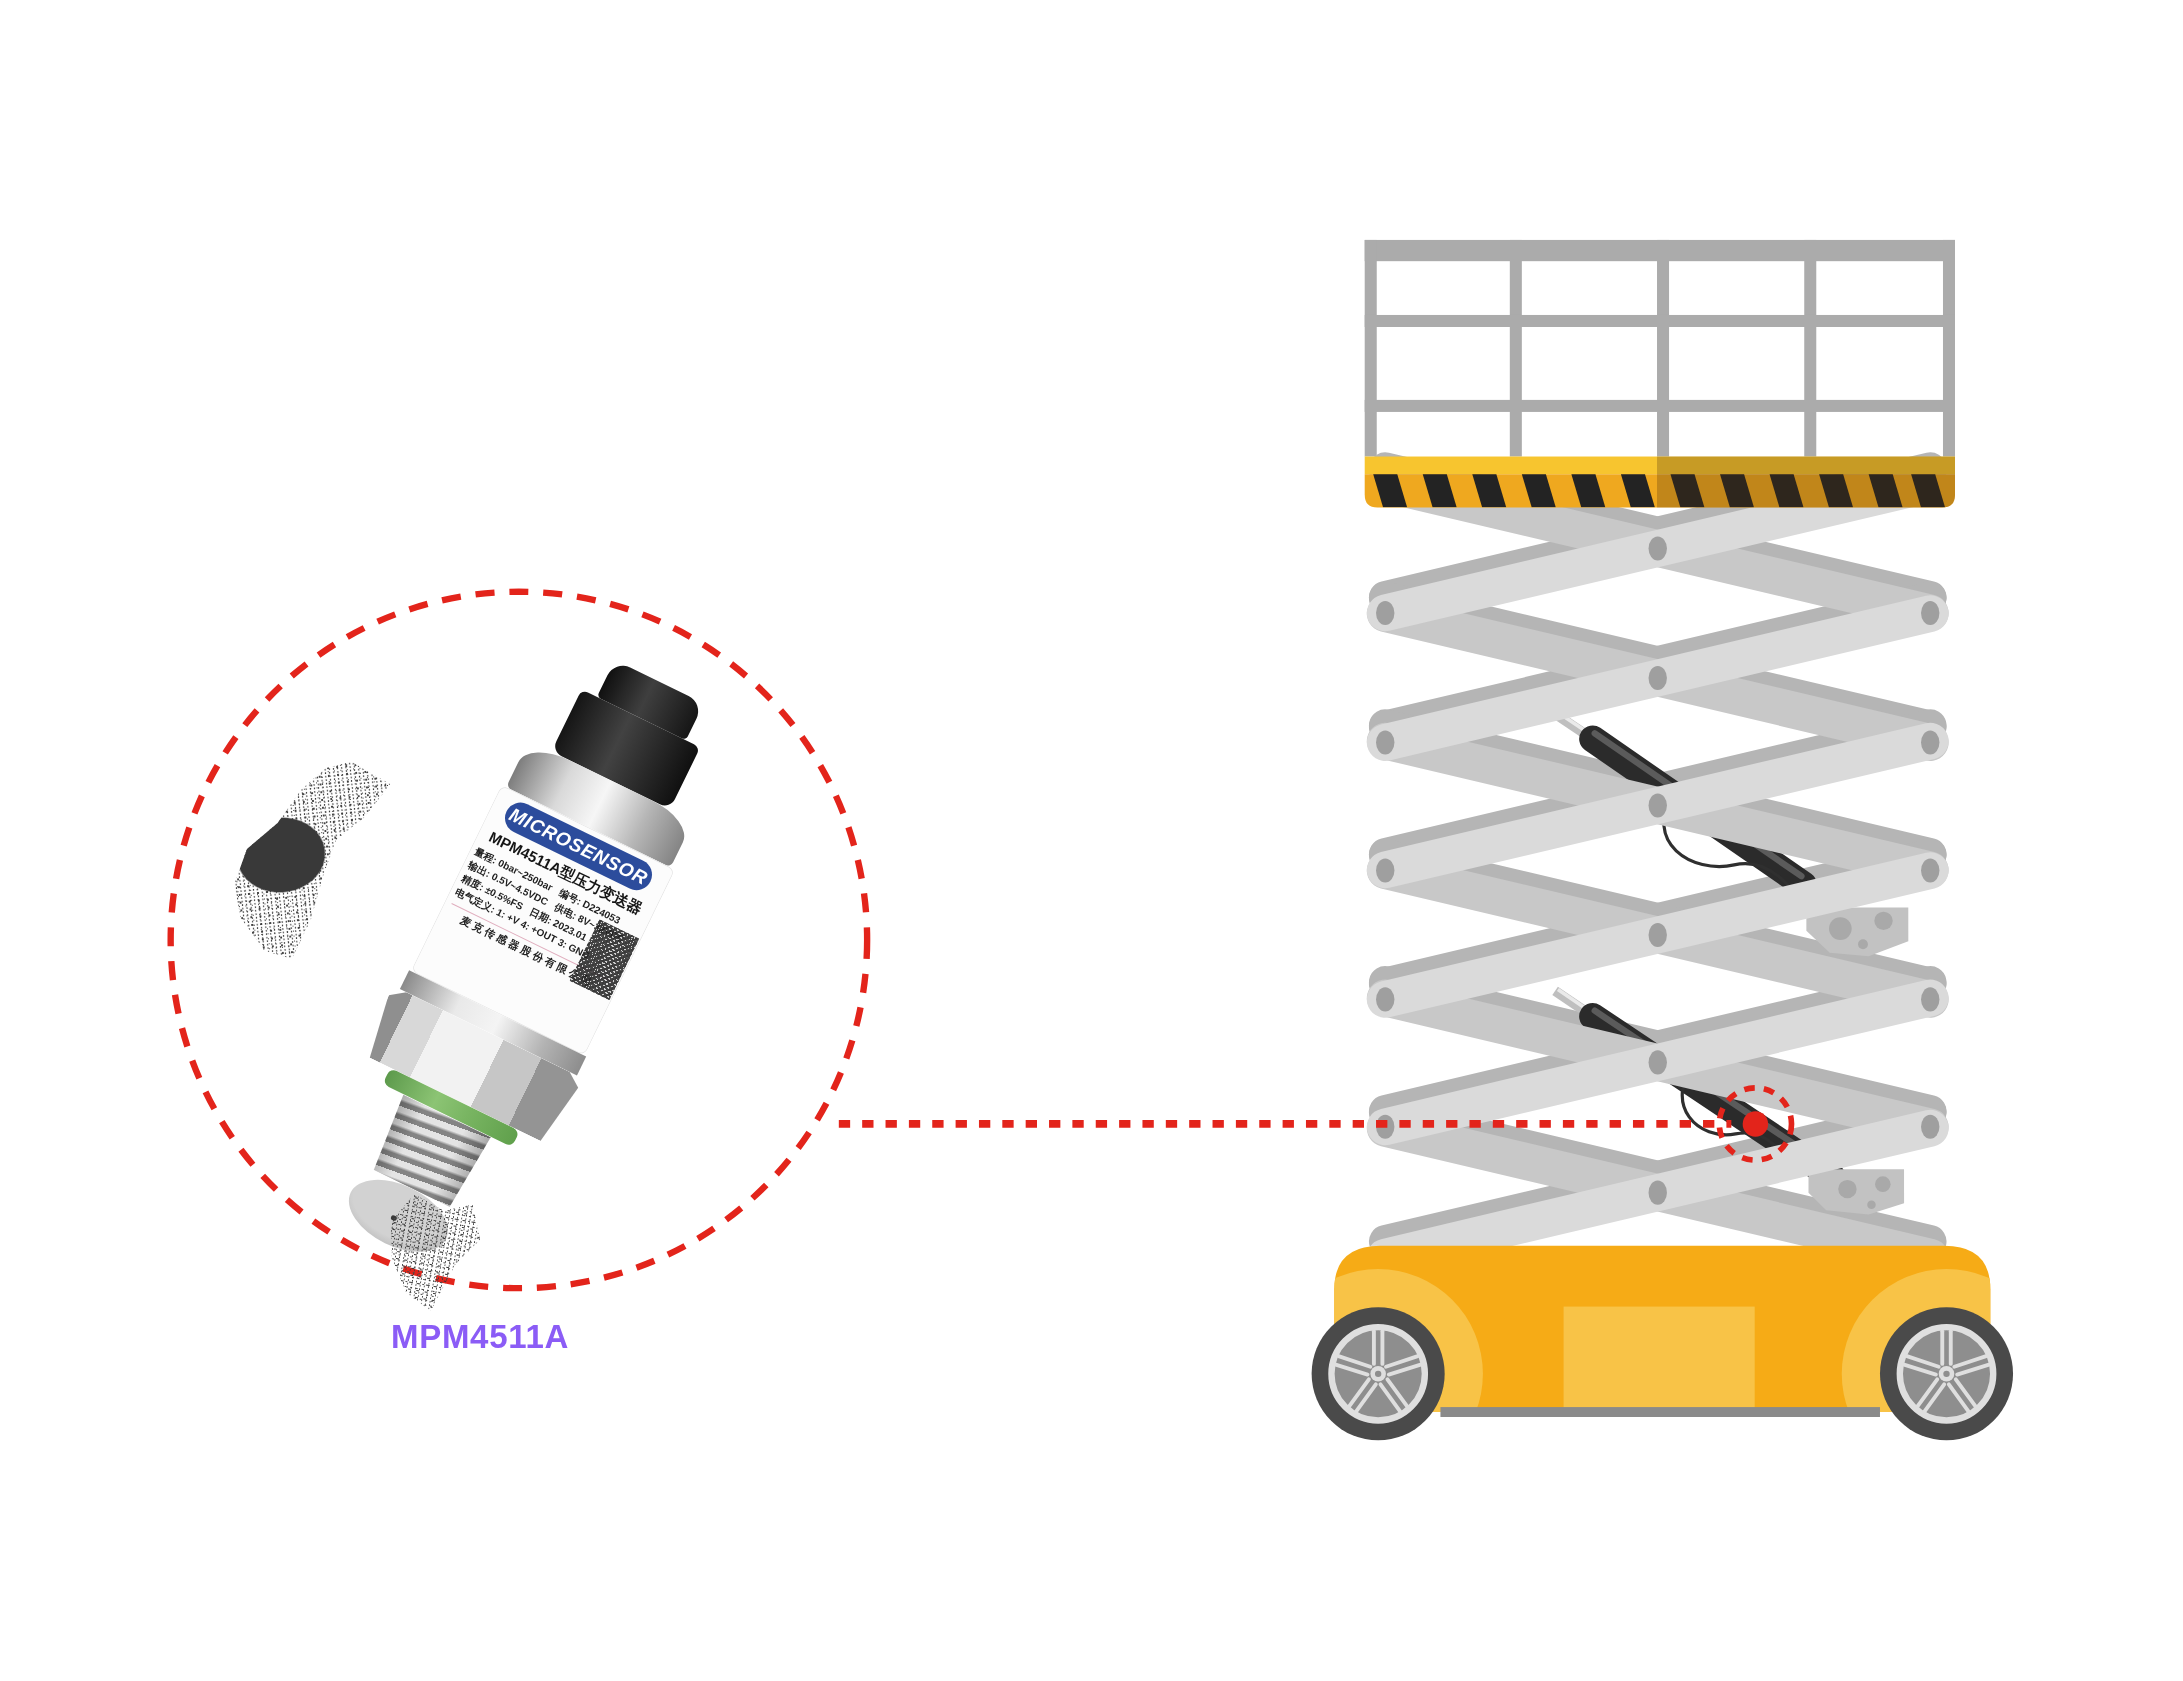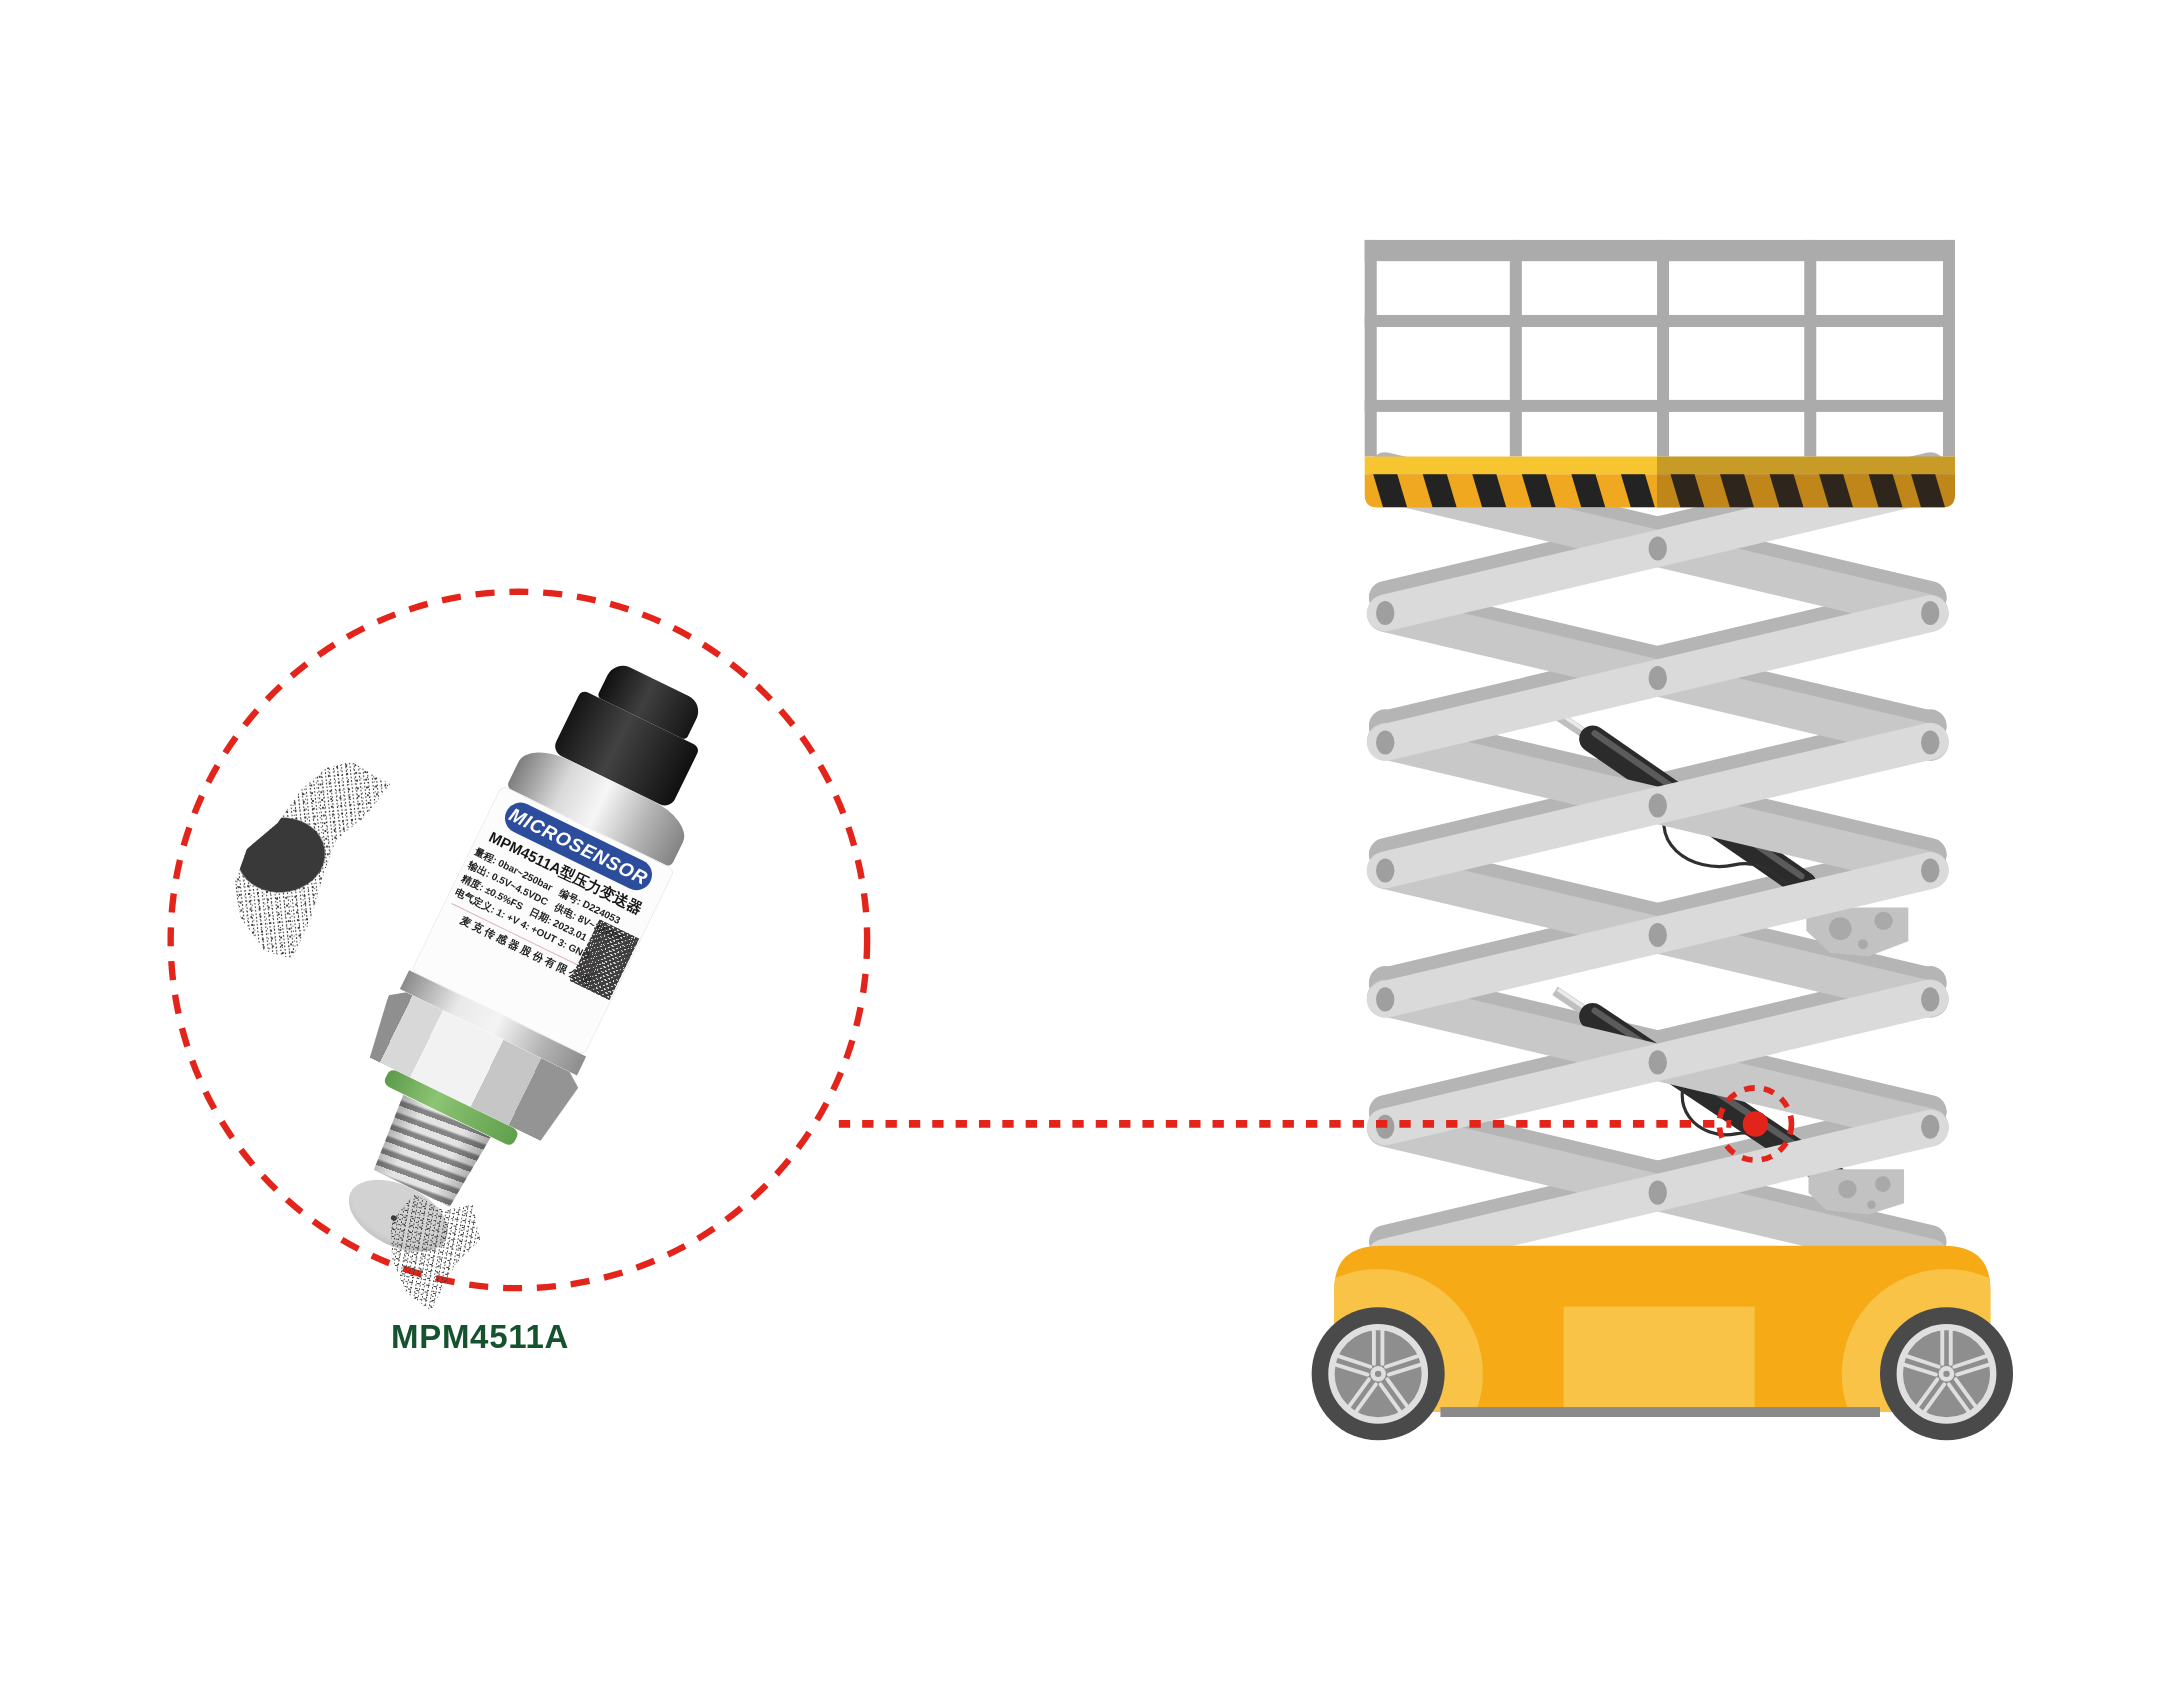--- a/index.html
+++ b/index.html
@@ -61,21 +61,21 @@
       radial-gradient(#454545 1.1px,transparent 1.2px);
     background-size:100% 100%,4.2px 3.5px,6.4px 5px,9.2px 7.8px;}
   .patchB{position:absolute;left:386px;top:1198px;width:91px;height:112px;transform:rotate(10deg);
     clip-path:polygon(20% 0%,55% 10%,85% 0%,100% 30%,78% 55%,60% 100%,30% 88%,8% 60%,0% 28%);
     background-image:
       radial-gradient(#3d3d3d 0.8px,transparent 0.9px),
       radial-gradient(#4a4a4a 0.7px,transparent 0.8px),
       radial-gradient(#353535 1.1px,transparent 1.1px);
     background-size:4.2px 3.5px,5.7px 5px,8.5px 7px;}
   
-  .caption{position:absolute;left:391px;top:1318px;font-size:33px;font-weight:bold;color:#14532d;
+  .caption{position:absolute;left:391px;top:1318px;font-size:33px;font-weight:bold;color:#8b5cf6;
     letter-spacing:0.7px;}
 </style>
 </head>
 <body>
 
 <div id="canvas">
 
   <svg id="scene" width="2183" height="1681" viewBox="0 0 3084 2375">
     <defs>
       <clipPath id="platclip">

